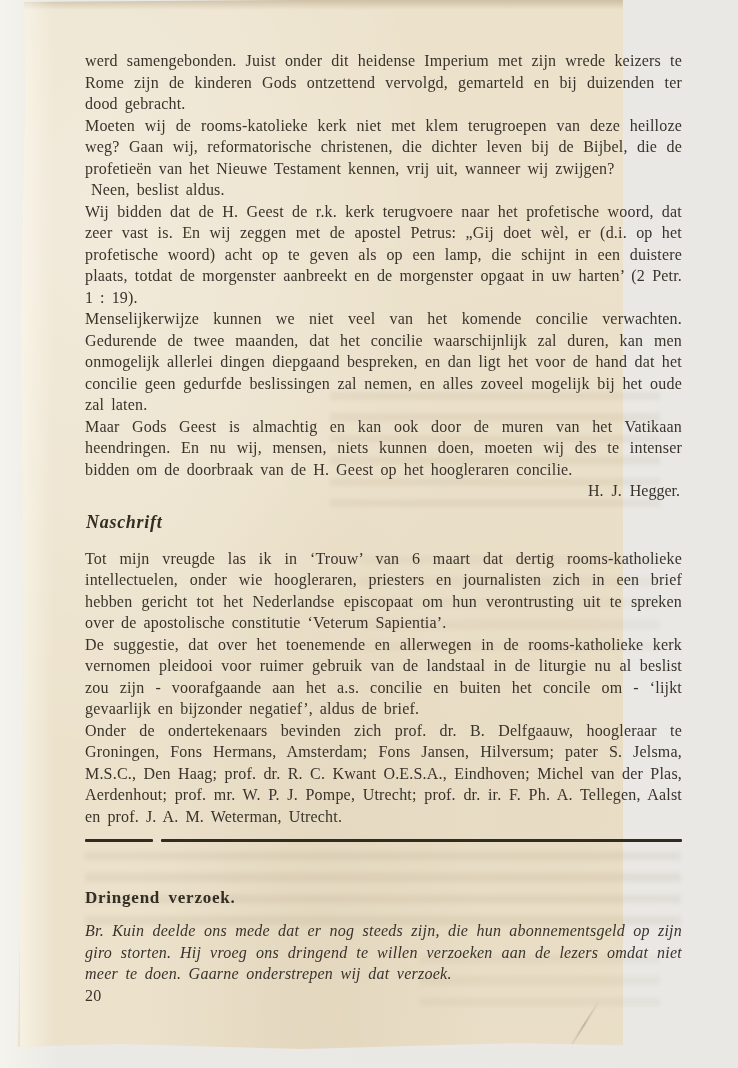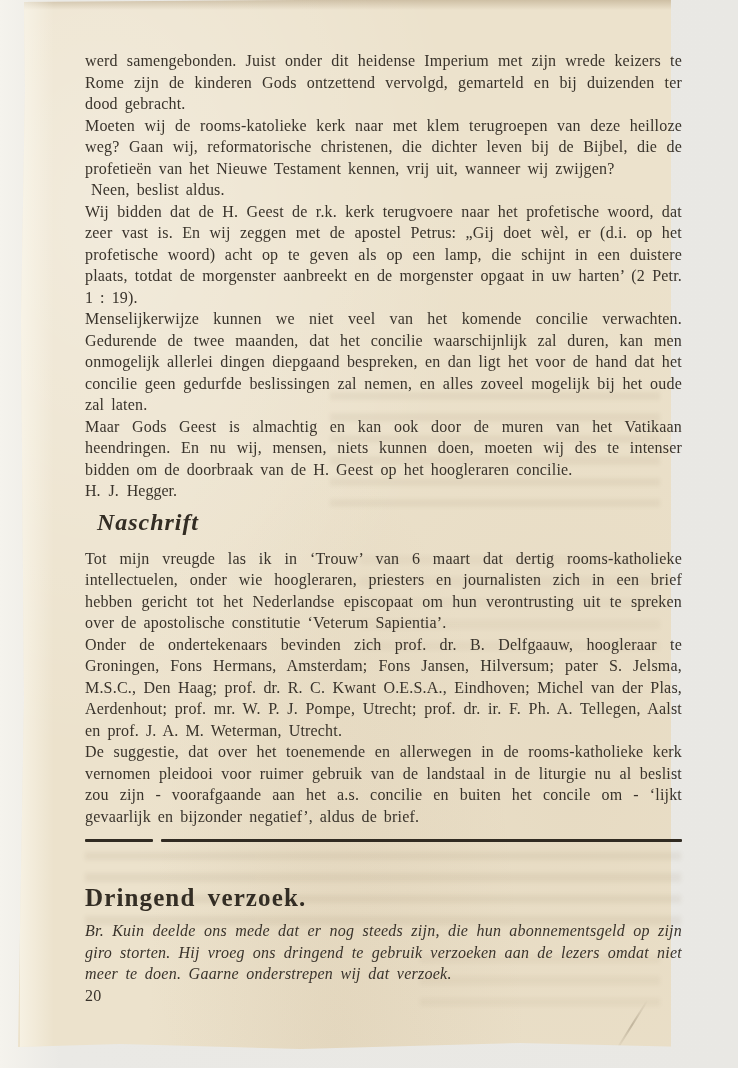--- a/index.html
+++ b/index.html
@@ -5,21 +5,21 @@
   html, body { margin: 0; padding: 0; }
   body {
     width: 738px; height: 1068px;
     position: relative;
     overflow: hidden;
     background: linear-gradient(90deg, #f5f3ed 0px, #eae9e5 60px, #e9e8e4 100%);
     font-family: "Liberation Serif", "DejaVu Serif", serif;
   }
 
   .paper {
-    position: absolute; left: 0; top: 0; width: 671px; height: 1068px;
+    position: absolute; left: 0; top: 0; width: 623px; height: 1068px;
     background:
       radial-gradient(ellipse at 15% 20%, rgba(255,255,255,0.30), rgba(255,255,255,0) 45%),
       radial-gradient(ellipse at 85% 75%, rgba(186,158,114,0.10), rgba(186,158,114,0) 55%),
       radial-gradient(ellipse at 50% 100%, rgba(176,150,110,0.12), rgba(176,150,110,0) 40%),
       #ece2cc;
     clip-path: polygon(
       24px 2px, 300px 0px, 738px 0px, 738px 1042px, 690px 1047px,
       520px 1043px, 300px 1049px, 120px 1044px, 18px 1047px,
       24px 700px, 21px 320px, 25px 90px
     );
@@ -63,42 +63,42 @@
     font-size: 16px; line-height: 21.5px;
   }
   .content p { margin: 0; }
   .par {
     text-align: justify;
     word-spacing: 0.17em;
     letter-spacing: 0.012em;
   }
   .par-short { padding-left: 6px; }
 
-  .signature { padding-right: 2px; word-spacing: 0.25em; }
+  .signature { text-align: right; padding-right: 2px; word-spacing: 0.25em; }
 
   .h-naschrift {
-    margin: 7px 0 13px 12px;
-    font-size: 24px; line-height: 26px;
+    margin: 7px 0 13px 1px;
+    font-size: 18px; line-height: 26px;
     font-weight: bold; font-style: italic;
     letter-spacing: 0.04em;
     color: #332d24;
   }
 
   .divider {
     margin-top: 12px;
     display: flex; align-items: center; gap: 8px;
     height: 3px;
   }
   .divider .seg { height: 3px; background: #312b22; border-radius: 1px; }
   .divider .seg-short { width: 68px; }
   .divider .seg-long  { flex: 1; }
 
   .h-notice {
     margin: 43px 0 9px 0;
-    font-size: 25px; line-height: 26px;
+    font-size: 17px; line-height: 26px;
     font-weight: bold;
     letter-spacing: 0.045em;
     word-spacing: 0.2em;
     color: #332d24;
   }
 
   .notice-body {
     font-style: italic;
     text-align: justify;
     word-spacing: 0.2em;
@@ -112,38 +112,38 @@
 
 <div class="paper">
   <div class="ghost ghost-1"></div>
   <div class="ghost ghost-2"></div>
   <div class="ghost ghost-3"></div>
   <div class="ghost ghost-4"></div>
   <div class="crease"></div>
 
   <div class="content">
     <p class="par">werd samengebonden. Juist onder dit heidense Imperium met zijn wrede keizers te Rome zijn de kinderen Gods ontzettend vervolgd, gemarteld en bij duizenden ter dood gebracht.</p>
-    <p class="par">Moeten wij de rooms-katolieke kerk naar met klem terugroepen van deze heilloze weg? Gaan wij, reformatorische christenen, die dichter leven bij de Bijbel, die de profetieën van het Nieuwe Testament kennen, vrij uit, wanneer wij zwijgen?</p>
+    <p class="par">Moeten wij de rooms-katolieke kerk niet met klem terugroepen van deze heilloze weg? Gaan wij, reformatorische christenen, die dichter leven bij de Bijbel, die de profetieën van het Nieuwe Testament kennen, vrij uit, wanneer wij zwijgen?</p>
     <p class="par par-short">Neen, beslist aldus.</p>
     <p class="par">Wij bidden dat de H. Geest de r.k. kerk terugvoere naar het profetische woord, dat zeer vast is. En wij zeggen met de apostel Petrus: „Gij doet wèl, er (d.i. op het profetische woord) acht op te geven als op een lamp, die schijnt in een duistere plaats, totdat de morgenster aanbreekt en de morgenster opgaat in uw harten’ (2 Petr. 1 : 19).</p>
     <p class="par">Menselijkerwijze kunnen we niet veel van het komende concilie verwachten. Gedurende de twee maanden, dat het concilie waarschijnlijk zal duren, kan men onmogelijk allerlei dingen diepgaand bespreken, en dan ligt het voor de hand dat het concilie geen gedurfde beslissingen zal nemen, en alles zoveel mogelijk bij het oude zal laten.</p>
     <p class="par">Maar Gods Geest is almachtig en kan ook door de muren van het Vatikaan heendringen. En nu wij, mensen, niets kunnen doen, moeten wij des te intenser bidden om de doorbraak van de H. Geest op het hoogleraren concilie.</p>
 
     <p class="signature">H. J. Hegger.</p>
 
     <h2 class="h-naschrift">Naschrift</h2>
 
     <p class="par">Tot mijn vreugde las ik in ‘Trouw’ van 6 maart dat dertig rooms-katholieke intellectuelen, onder wie hoogleraren, priesters en journalisten zich in een brief hebben gericht tot het Nederlandse episcopaat om hun verontrusting uit te spreken over de apostolische constitutie ‘Veterum Sapientia’.</p>
+    <p class="par">De suggestie, dat over het toenemende en allerwegen in de rooms-katholieke kerk vernomen pleidooi voor ruimer gebruik van de landstaal in de liturgie nu al beslist zou zijn - voorafgaande aan het a.s. concilie en buiten het concile om - ‘lijkt gevaarlijk en bijzonder negatief’, aldus de brief.</p>
     <p class="par">Onder de ondertekenaars bevinden zich prof. dr. B. Delfgaauw, hoogleraar te Groningen, Fons Hermans, Amsterdam; Fons Jansen, Hilversum; pater S. Jelsma, M.S.C., Den Haag; prof. dr. R. C. Kwant O.E.S.A., Eindhoven; Michel van der Plas, Aerdenhout; prof. mr. W. P. J. Pompe, Utrecht; prof. dr. ir. F. Ph. A. Tellegen, Aalst en prof. J. A. M. Weterman, Utrecht.</p>
-    <p class="par">De suggestie, dat over het toenemende en allerwegen in de rooms-katholieke kerk vernomen pleidooi voor ruimer gebruik van de landstaal in de liturgie nu al beslist zou zijn - voorafgaande aan het a.s. concilie en buiten het concile om - ‘lijkt gevaarlijk en bijzonder negatief’, aldus de brief.</p>
 
     <div class="divider">
       <span class="seg seg-short"></span>
       <span class="seg seg-long"></span>
     </div>
 
     <h2 class="h-notice">Dringend verzoek.</h2>
 
-    <p class="par notice-body">Br. Kuin deelde ons mede dat er nog steeds zijn, die hun abonnementsgeld op zijn giro storten. Hij vroeg ons dringend te gebruik verzoeken aan de lezers omdat niet meer te doen. Gaarne onderstrepen wij dat verzoek.</p>
+    <p class="par notice-body">Br. Kuin deelde ons mede dat er nog steeds zijn, die hun abonnementsgeld op zijn giro storten. Hij vroeg ons dringend te willen verzoeken aan de lezers omdat niet meer te doen. Gaarne onderstrepen wij dat verzoek.</p>
 
     <p class="pagenum">20</p>
   </div>
 </div>
 
 </body></html>

